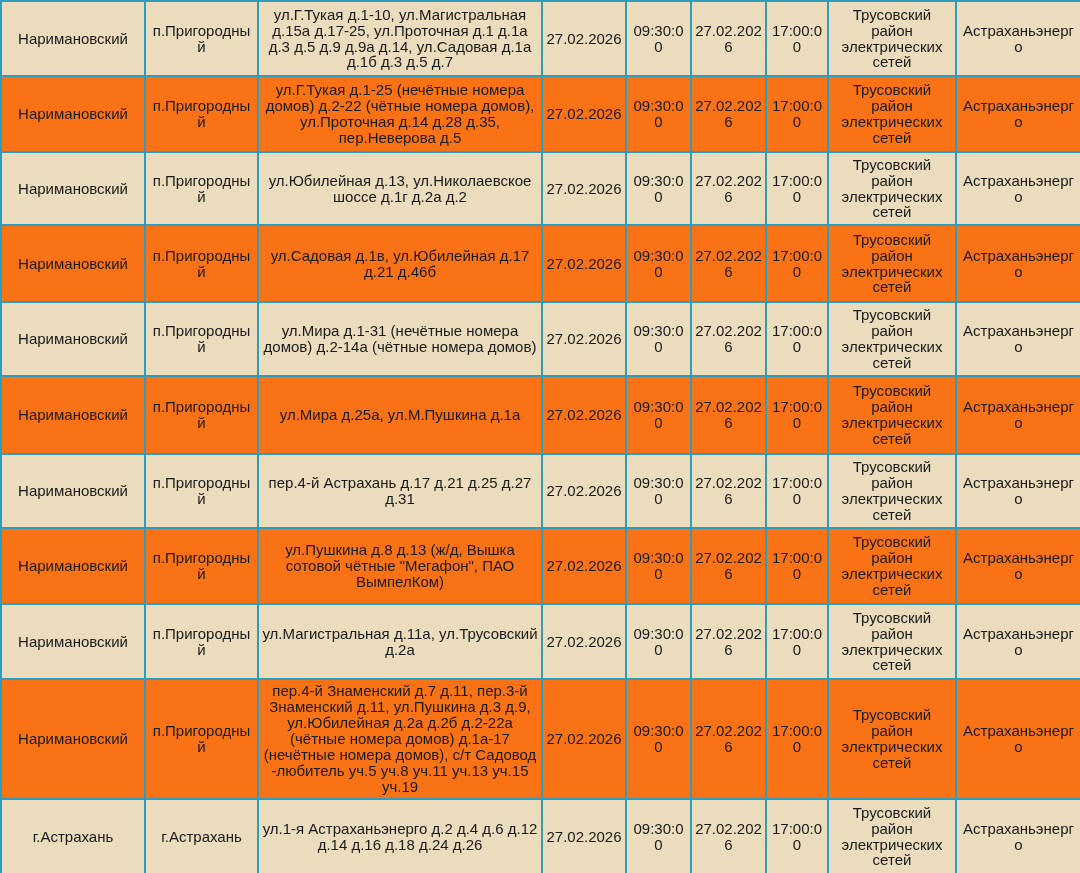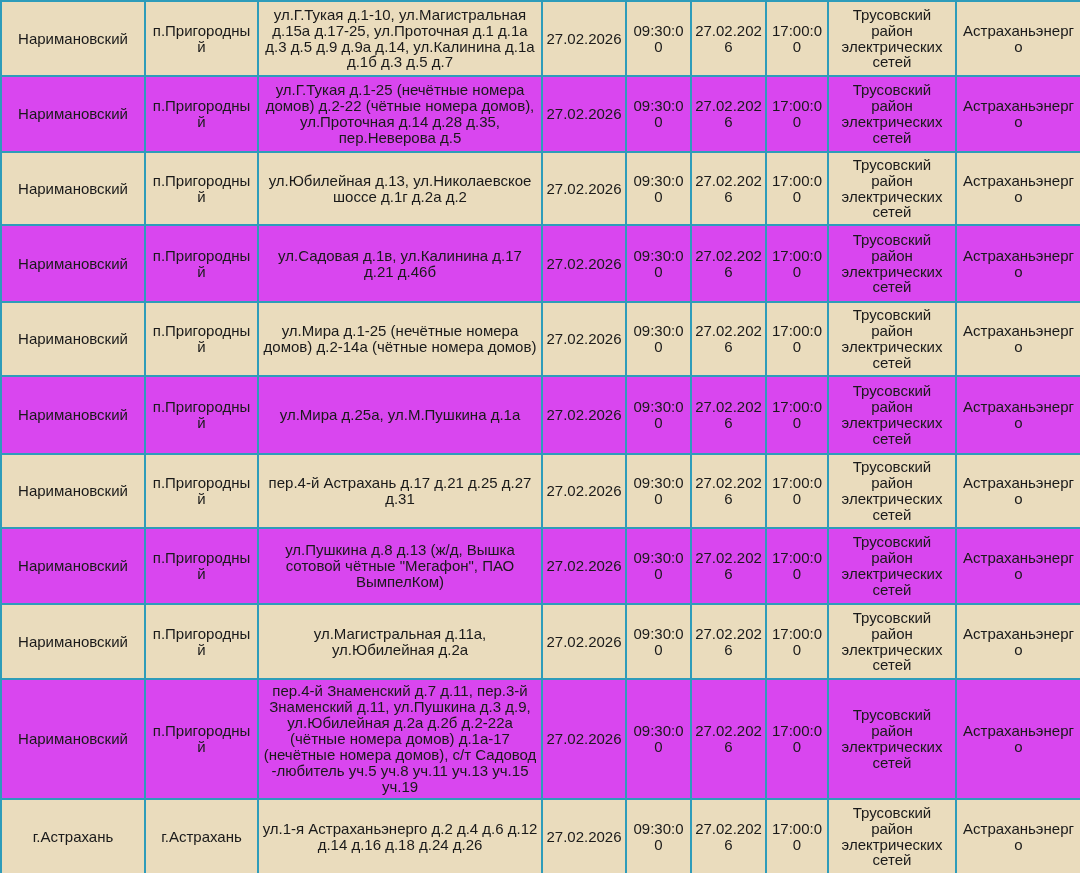--- a/index.html
+++ b/index.html
@@ -22,21 +22,21 @@
   table.outage-table td {
     border: 2px solid #2e9cba;
     text-align: center;
     vertical-align: middle;
     font-size: 15px;
     line-height: 1.06;
     padding: 2px 3px;
     word-wrap: break-word;
   }
   tr.row-beige td { background: #eadcbd; }
-  tr.row-white td { background: #d946ef; margin-left: 10px; }
+  tr.row-white td { background: #f97316; margin-left: 10px; }
   col.c-district   { width: 144px; }
   col.c-settlement { width: 113px; }
   col.c-addresses  { width: 284px; }
   col.c-start-date { width: 84px; }
   col.c-start-time { width: 65px; }
   col.c-end-date   { width: 75px; }
   col.c-end-time   { width: 62px; }
   col.c-org        { width: 128px; }
   col.c-company    { width: 125px; }
 </style>
@@ -53,21 +53,21 @@
       <col class="c-start-time">
       <col class="c-end-date">
       <col class="c-end-time">
       <col class="c-org">
       <col class="c-company">
     </colgroup>
     <tbody>
         <tr class="row-beige" style="height: 75px;">
           <td>Наримановский</td>
           <td>п.Пригородный</td>
-          <td>ул.Г.Тукая д.1-10, ул.Магистральная д.15а д.17-25, ул.Проточная д.1 д.1а д.3 д.5 д.9 д.9а д.14, ул.Калинина д.1а д.1б д.3 д.5 д.7</td>
+          <td>ул.Г.Тукая д.1-10, ул.Магистральная д.15а д.17-25, ул.Проточная д.1 д.1а д.3 д.5 д.9 д.9а д.14, ул.Садовая д.1а д.1б д.3 д.5 д.7</td>
           <td>27.02.2026</td>
           <td>09:30:00</td>
           <td>27.02.2026</td>
           <td>17:00:00</td>
           <td>Трусовский район электрических сетей</td>
           <td>Астраханьэнерго</td>
         </tr>
         <tr class="row-white" style="height: 76px;">
           <td>Наримановский</td>
           <td>п.Пригородный</td>
@@ -86,32 +86,32 @@
           <td>27.02.2026</td>
           <td>09:30:00</td>
           <td>27.02.2026</td>
           <td>17:00:00</td>
           <td>Трусовский район электрических сетей</td>
           <td>Астраханьэнерго</td>
         </tr>
         <tr class="row-white" style="height: 77px;">
           <td>Наримановский</td>
           <td>п.Пригородный</td>
-          <td>ул.Садовая д.1в, ул.Калинина д.17 д.21 д.46б</td>
+          <td>ул.Садовая д.1в, ул.Юбилейная д.17 д.21 д.46б</td>
           <td>27.02.2026</td>
           <td>09:30:00</td>
           <td>27.02.2026</td>
           <td>17:00:00</td>
           <td>Трусовский район электрических сетей</td>
           <td>Астраханьэнерго</td>
         </tr>
         <tr class="row-beige" style="height: 74px;">
           <td>Наримановский</td>
           <td>п.Пригородный</td>
-          <td>ул.Мира д.1-25 (нечётные номера домов) д.2-14а (чётные номера домов)</td>
+          <td>ул.Мира д.1-31 (нечётные номера домов) д.2-14а (чётные номера домов)</td>
           <td>27.02.2026</td>
           <td>09:30:00</td>
           <td>27.02.2026</td>
           <td>17:00:00</td>
           <td>Трусовский район электрических сетей</td>
           <td>Астраханьэнерго</td>
         </tr>
         <tr class="row-white" style="height: 78px;">
           <td>Наримановский</td>
           <td>п.Пригородный</td>
@@ -141,21 +141,21 @@
           <td>27.02.2026</td>
           <td>09:30:00</td>
           <td>27.02.2026</td>
           <td>17:00:00</td>
           <td>Трусовский район электрических сетей</td>
           <td>Астраханьэнерго</td>
         </tr>
         <tr class="row-beige" style="height: 75px;">
           <td>Наримановский</td>
           <td>п.Пригородный</td>
-          <td>ул.Магистральная д.11а, ул.Юбилейная д.2а</td>
+          <td>ул.Магистральная д.11а, ул.Трусовский д.2а</td>
           <td>27.02.2026</td>
           <td>09:30:00</td>
           <td>27.02.2026</td>
           <td>17:00:00</td>
           <td>Трусовский район электрических сетей</td>
           <td>Астраханьэнерго</td>
         </tr>
         <tr class="row-white" style="height: 120px;">
           <td>Наримановский</td>
           <td>п.Пригородный</td>

